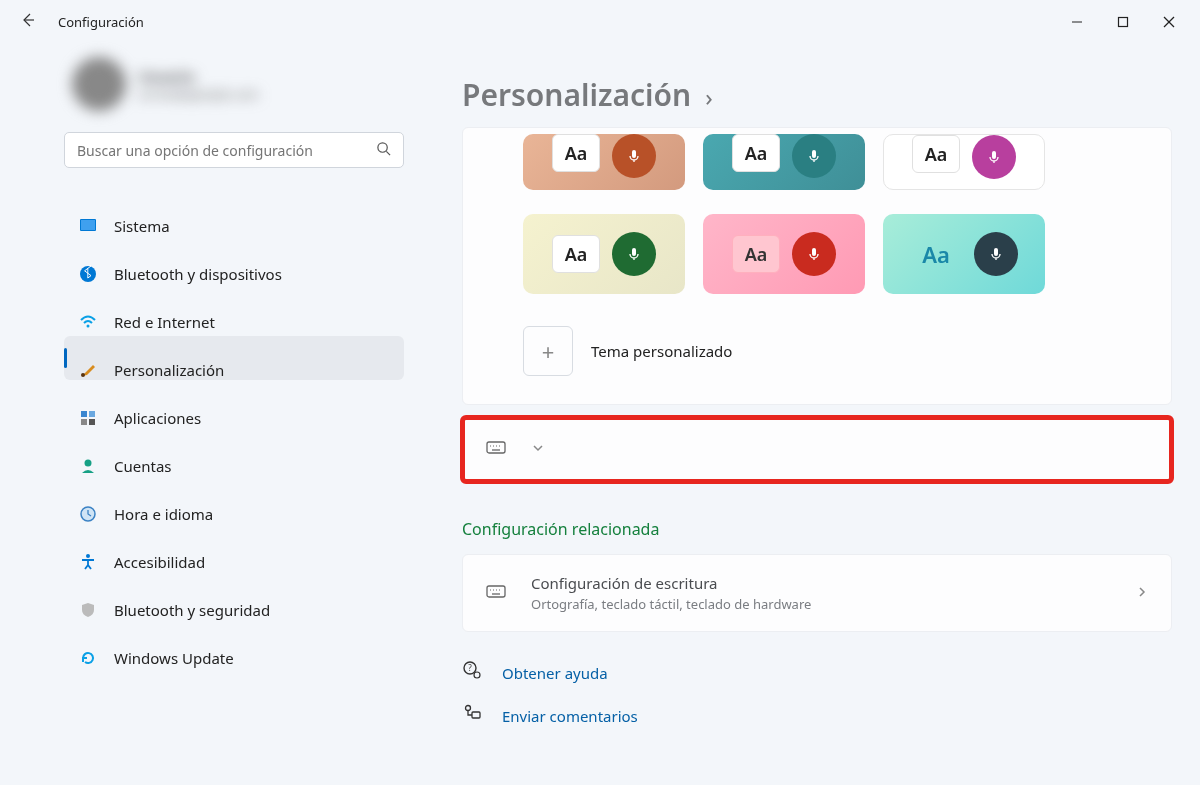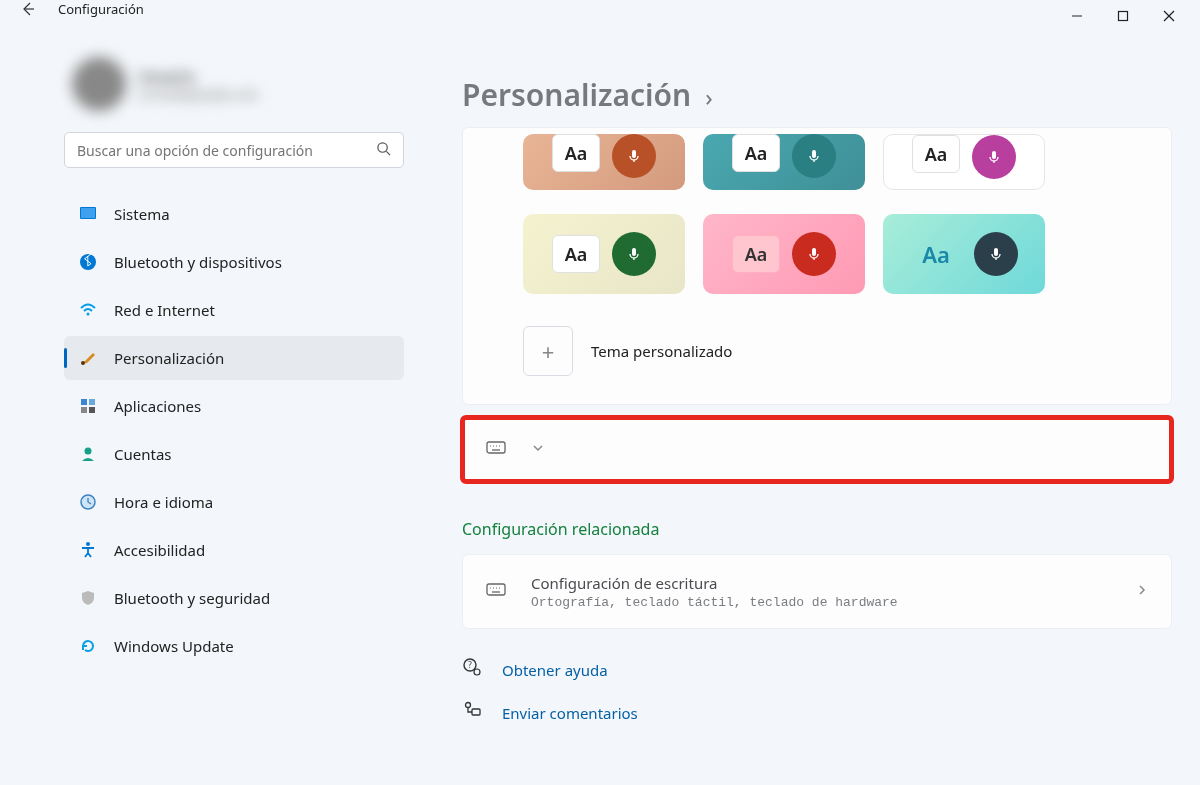--- a/index.html
+++ b/index.html
@@ -1,39 +1,39 @@
 <!DOCTYPE html>
 <html><head>
 <meta charset="utf-8">
 <style>
 * { margin: 0; padding: 0; box-sizing: border-box; font-family: "Segoe UI", system-ui, sans-serif; }
 body { background: #f3f6fa; width: 1200px; height: 785px; overflow: hidden; position: relative; }
 
 
-.titlebar { height: 44px; display: flex; padding: 0 8px; }
+.titlebar { height: 44px; display: flex; align-items: center; padding: 0 8px; }
 .titlebar .back { width: 40px; text-align: center; color: #333; cursor: pointer; font-size: 16px; }
 .titlebar .title { font-size: 13px; color: #222; margin-left: 10px; }
 .titlebar .spacer { flex: 1; }
 .winbtn { width: 46px; height: 32px; display: flex; align-items: center; justify-content: center; color: #222; cursor: pointer; }
 
 
 .main { display: flex; height: calc(100% - 44px); }
 
 
 .sidebar { width: 380px; padding: 0 18px 0 22px; margin-left: 42px; }
 .profile { display: flex; align-items: center; height: 80px; filter: blur(7px); margin-bottom: 8px; padding-left: 8px; gap: 12px; }
 .profile .avatar { width: 54px; height: 54px; border-radius: 50%; background: #888; }
 .profile .ptxt .l1 { font-weight: 600; font-size: 15px; color: #444; }
 .profile .ptxt .l2 { font-size: 12px; color: #666; }
 
 .searchbox { display: flex; align-items: center; height: 36px; background: #fff; border: 1px solid #d0d5dc; border-radius: 5px; padding: 0 12px; margin: 8px 0 24px; }
 .searchbox input { flex: 1; border: none; outline: none; font-size: 14px; background: transparent; color: #333; }
 .searchbox .sicon { color: #555; font-size: 14px; }
 
-.nav-item { display: flex; align-items: center; height: 44px; padding: 0 10px 0 14px; border-radius: 6px; cursor: pointer; font-size: 15px; color: #222; gap: 16px; margin-bottom: 4px; }
+.nav-item { display: flex; align-items: flex-end; height: 44px; padding: 0 10px 0 14px; border-radius: 6px; cursor: pointer; font-size: 15px; color: #222; gap: 16px; margin-bottom: 4px; }
 .nav-item.selected { background: #e6e9ee; position: relative; }
 .nav-item.selected::before { content: ""; position: absolute; left: 0; top: 12px; bottom: 12px; width: 3px; background: #0067c0; border-radius: 2px; }
 .nav-icon { width: 20px; height: 20px; display: flex; align-items: center; justify-content: center; font-size: 16px; }
 
 
 .content { flex: 1; padding: 30px 28px 0 40px; overflow-y: auto; }
 .breadcrumb { display: flex; align-items: baseline; gap: 14px; margin-bottom: 12px; }
 .breadcrumb .bc-parent { font-size: 30px; font-weight: 600; color: #77797c; }
 .breadcrumb .bc-sep { font-size: 24px; color: #77797c; }
 .breadcrumb .bc-current { font-size: 30px; font-weight: 700; color: #1a1a1a; }
@@ -60,21 +60,21 @@
 .mic4{background:#1f6b32;} .mic5{background:#c92b1f;} .mic6{background:#2a3f4a;}
 
 .custom-theme { display: flex; align-items: center; gap: 18px; padding: 20px 0 0 60px; }
 .plus-box { width: 50px; height: 50px; border: 1px solid #d8dce2; border-radius: 6px; display: flex; align-items: center; justify-content: center; color: #888; font-size: 22px; cursor: pointer; }
 .custom-theme .lbl { font-size: 15px; color: #222; }
 
 .setting-row { margin-top: 12px; background: #fdfdfe; border: 1px solid #eceef2; border-radius: 6px; display: flex; align-items: center; padding: 18px 22px; cursor: pointer; gap: 20px; }
 .setting-row.highlighted { outline: 5px solid #e7261f; outline-offset: -3px; border-radius: 4px; }
 .setting-row .row-icon { width: 26px; color: #555; font-size: 18px; }
 .setting-row .row-title { font-size: 15px; color: #333; flex: 1; }
-.setting-row .row-sub { font-size: 13px; color: #7a7d82; margin-top: 2px; font-family: Liberation Mono, monospace; }
+.setting-row .row-sub { font-size: 13px; color: #7a7d82; margin-top: 2px; }
 .setting-row .chev { color: #888; font-size: 14px; }
 
 .section-title { font-size: 16px; font-weight: 400; color: #15803d; margin: 36px 0 14px; }
 
 .links { margin-top: 28px; }
 .link-row { display: flex; align-items: center; gap: 16px; margin-bottom: 18px; cursor: pointer; }
 .link-row .link-icon { width: 24px; color: #333; font-size: 18px; }
 .link-row .link-text { color: #0560a6; font-size: 15px; }
 
 

